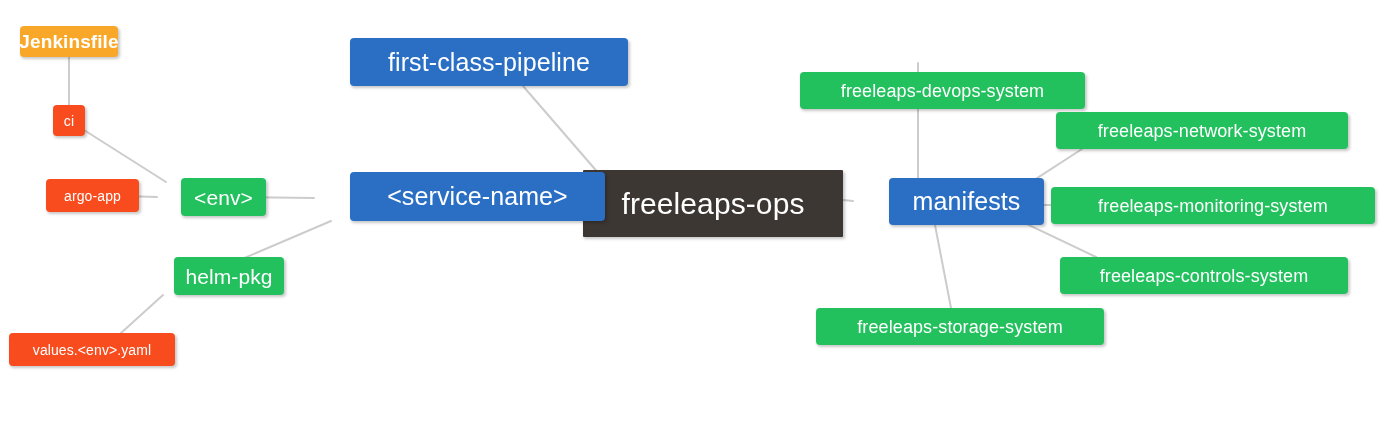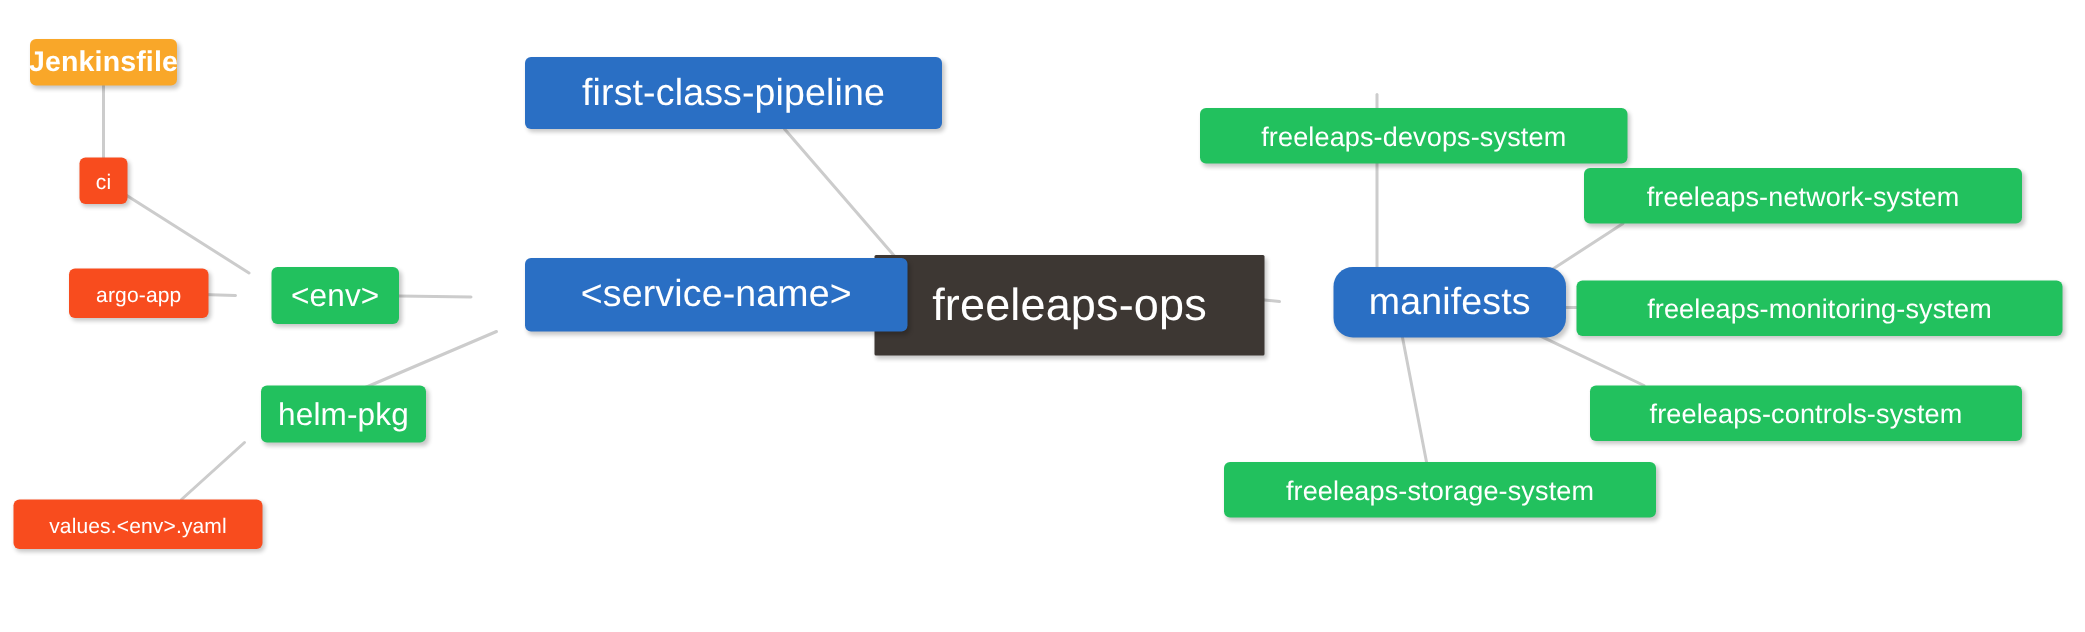--- a/index.html
+++ b/index.html
@@ -74,21 +74,21 @@
       <line x1="918" y1="178" x2="918" y2="63" stroke="#cccccc" stroke-width="2" stroke-linecap="round"></line>
       <line x1="1008" y1="197" x2="1082" y2="149" stroke="#cccccc" stroke-width="2" stroke-linecap="round"></line>
       <line x1="1008" y1="205" x2="1051" y2="205" stroke="#cccccc" stroke-width="2" stroke-linecap="round"></line>
       <line x1="1008" y1="215" x2="1096" y2="257" stroke="#cccccc" stroke-width="2" stroke-linecap="round"></line>
       <line x1="935" y1="225" x2="951" y2="308" stroke="#cccccc" stroke-width="2" stroke-linecap="round"></line>
     </svg>
   <div id="node-layer">
       <div class="node node-root sz-xl" style="left: 583px; top: 170px; width: 260px; height: 67px;">freeleaps-ops</div>
       <div class="node node-blue sz-lg" style="left: 314px; top: 38px; width: 278px; height: 48px;">first-class-pipeline</div>
       <div class="node node-blue sz-lg" style="left: 314px; top: 172px; width: 255px; height: 49px;">&lt;service-name&gt;</div>
-      <div class="node node-blue sz-lg" style="left: 853px; top: 178px; width: 155px; height: 47px; border-radius: 13px;">manifests</div>
+      <div class="node node-blue sz-lg" style="left: 853px; top: 178px; width: 155px; height: 47px;">manifests</div>
       <div class="node node-green sz-md" style="left: 157px; top: 178px; width: 85px; height: 38px;">&lt;env&gt;</div>
       <div class="node node-green sz-md" style="left: 150px; top: 257px; width: 110px; height: 38px;">helm-pkg</div>
       <div class="node node-green sz-sm" style="left: 800px; top: 26px; width: 285px; height: 37px; margin-top: 46px;">freeleaps-devops-system</div>
       <div class="node node-green sz-sm" style="left: 1056px; top: 112px; width: 292px; height: 37px;">freeleaps-network-system</div>
       <div class="node node-green sz-sm" style="left: 1051px; top: 187px; width: 324px; height: 37px;">freeleaps-monitoring-system</div>
       <div class="node node-green sz-sm" style="left: 1060px; top: 257px; width: 288px; height: 37px;">freeleaps-controls-system</div>
       <div class="node node-green sz-sm" style="left: 816px; top: 308px; width: 288px; height: 37px;">freeleaps-storage-system</div>
       <div class="node node-orange sz-xxs" style="left: 20px; top: 26px; width: 98px; height: 31px;">Jenkinsfile</div>
       <div class="node node-red sz-xs" style="left: 53px; top: 105px; width: 32px; height: 31px;">ci</div>
       <div class="node node-red sz-xs" style="left: 31px; top: 179px; width: 93px; height: 33px; margin-left: 15px;">argo-app</div>

